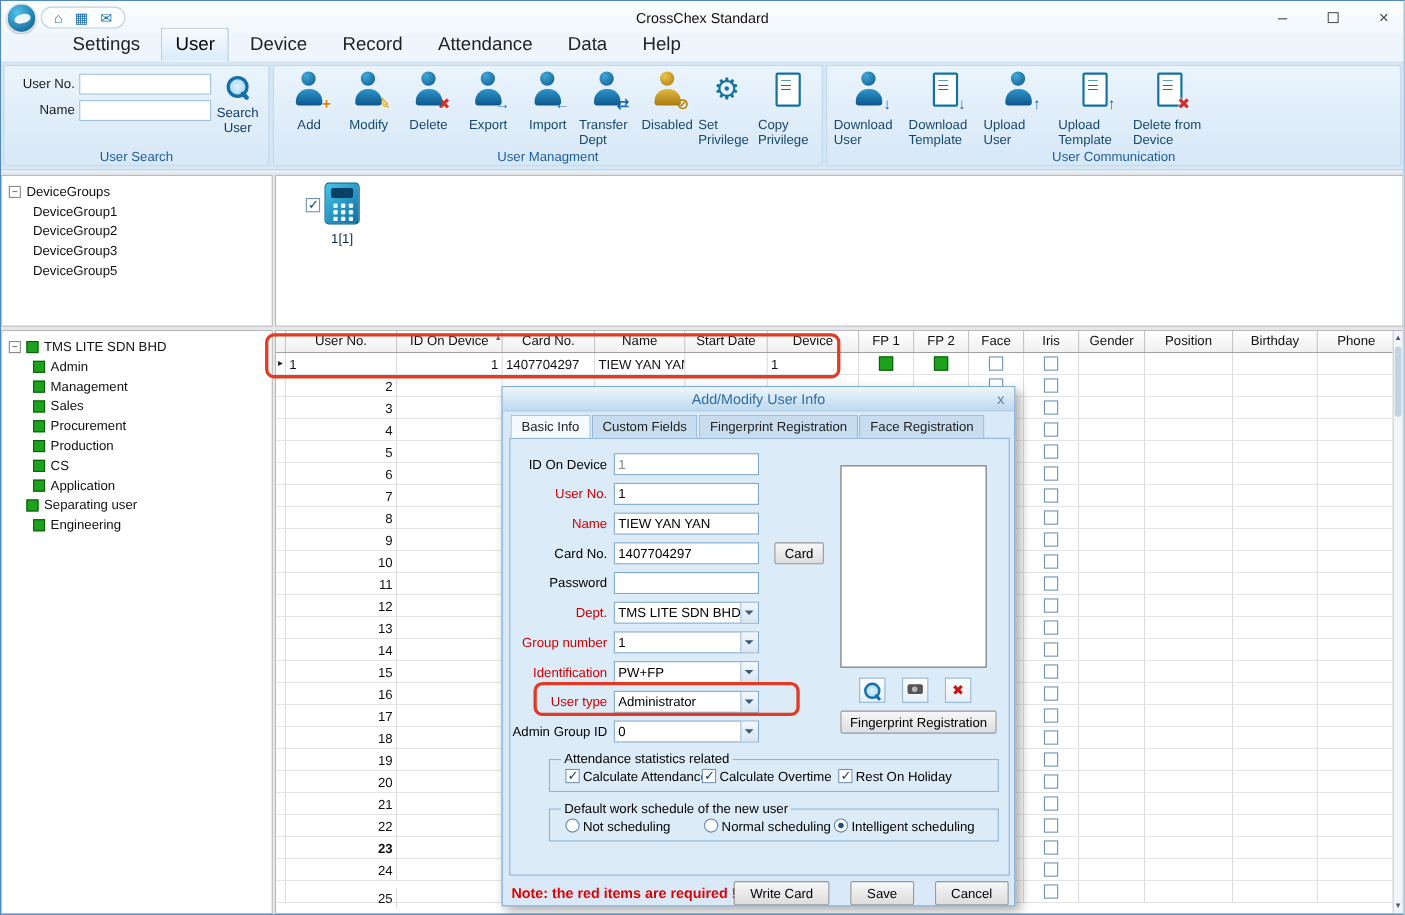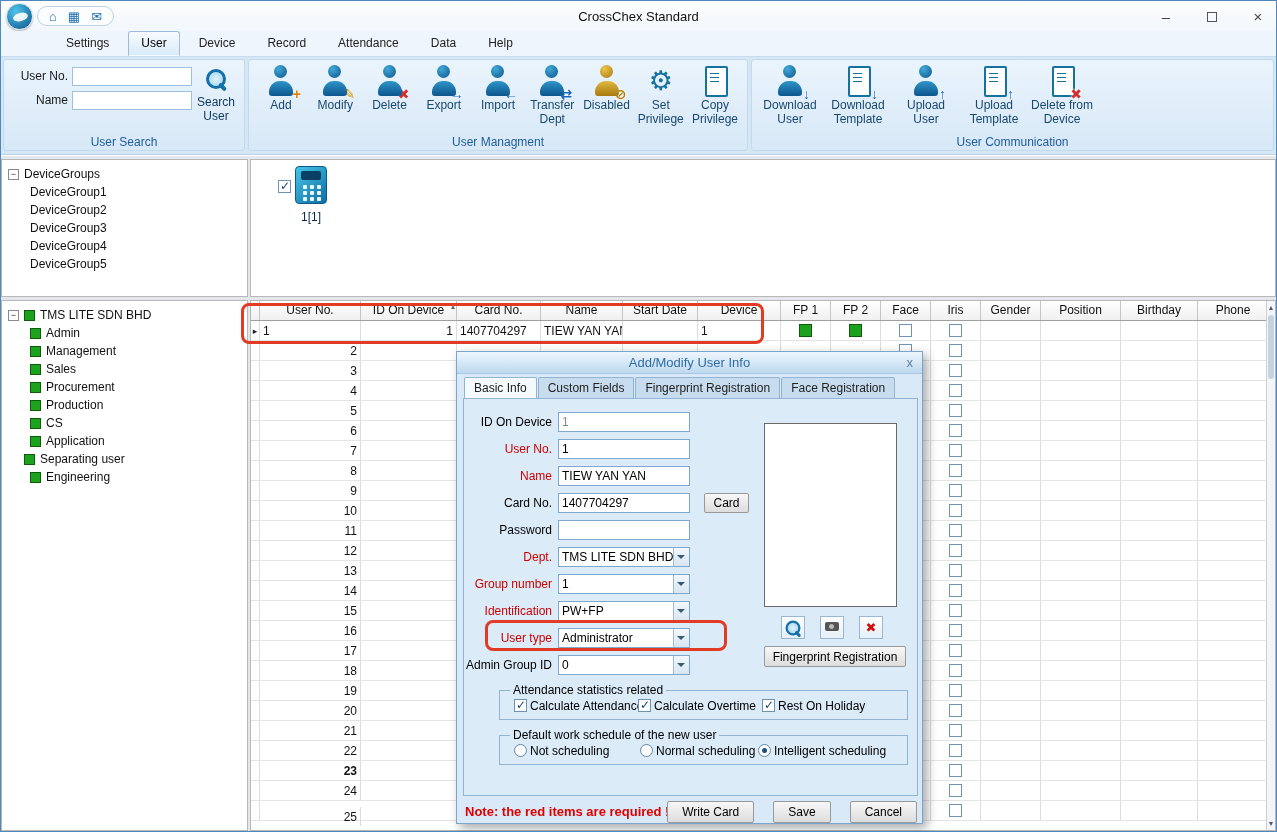--- a/index.html
+++ b/index.html
@@ -12,21 +12,21 @@
 .logo::after{content:"";position:absolute;left:6px;top:9px;width:15px;height:8px;border-radius:50%/60%;background:#fff;opacity:.9;transform:rotate(-14deg);}
 .qa-pill{position:absolute;left:36px;top:5px;height:20px;padding:0 11px;border:1px solid #bcd2e6;border-radius:10px;background:#fbfdff;display:flex;align-items:center;gap:11px;}
 .qa-ic{font-size:13px;color:#1f6fae;line-height:1;}
 .title{position:absolute;left:50%;top:8px;transform:translateX(-50%);font-size:13px;color:#111;}
 .winctl{position:absolute;right:10px;top:0;height:30px;display:flex;align-items:center;gap:30px;}
 .wc{font-size:15px;color:#444;width:16px;text-align:center;line-height:1;}
 .maxbox{display:inline-block;width:10px;height:10px;border:1px solid #555;}
 
 
 .tabsrow{position:absolute;left:0;top:30px;width:100%;height:26px;background:#eef5fc;border-bottom:1px solid #c6dbee;display:flex;align-items:flex-end;padding-left:52px;gap:6px;}
-.rtab{font-size:12px;color:#222;padding:4px 12px 5px;border:1px solid transparent;}
+.rtab{font-size:17px;color:#222;padding:4px 12px 5px;border:1px solid transparent;}
 .rtab.active{background:linear-gradient(#f8fbfe,#d9ebfa);border-color:#9dbdda;border-bottom-color:transparent;border-radius:3px 3px 0 0;color:#000;}
 
 
 .ribbon{position:absolute;left:0;top:56px;width:100%;height:98px;background:#d5e6f5;border-bottom:1px solid #b9d2e8;display:flex;gap:3px;padding:2px;}
 .rgroup{position:relative;height:92px;border:1px solid #c3d9ee;border-radius:3px;background:linear-gradient(#eaf4fc,#d7e8f7);}
 .g-search{width:242px;flex:none;}
 .g-mgmt{width:500px;flex:none;}
 .g-comm{flex:1;}
 .gcap{position:absolute;left:0;bottom:1px;width:100%;text-align:center;font-size:12px;color:#1d5c9e;}
 #search-fields{position:absolute;left:2px;top:4px;}
@@ -45,21 +45,21 @@
 .comm .rbtn{width:64px;}
 .icn{position:relative;width:34px;height:32px;margin-top:3px;flex:none;}
 .person::before{content:"";position:absolute;left:10px;top:0;width:13px;height:13px;border-radius:50%;background:radial-gradient(circle at 35% 30%,#41a8d8,#0c568c);}
 .person::after{content:"";position:absolute;left:5px;bottom:1px;width:24px;height:15px;border-radius:11px 11px 3px 3px;background:linear-gradient(#2f94c8,#0c568c);}
 .person.gold::before{background:radial-gradient(circle at 35% 30%,#ecc44a,#a87a10);}
 .person.gold::after{background:linear-gradient(#e0b83e,#a87a10);}
 .gear{font-size:27px;line-height:32px;color:#15729f;text-align:center;}
 .doc::before{content:"";position:absolute;left:7px;top:1px;width:19px;height:27px;background:#fff;border:2px solid #15729f;border-radius:2px;}
 .doc::after{content:"";position:absolute;left:12px;top:8px;width:9px;height:12px;background:repeating-linear-gradient(#15729f 0 1px,transparent 1px 4px);}
 .badge{position:absolute;right:-3px;bottom:-4px;font-size:14px;font-weight:bold;line-height:1;text-shadow:0 0 2px #fff,0 0 2px #fff;}
-.rlbl{font-size:12px;color:#17486e;text-align:center;line-height:1.15;margin-top:2px;}
+.rlbl{font-size:12px;color:#17486e;text-align:left;line-height:1.15;margin-top:10px;}
 
 
 .workspace{position:absolute;left:0;top:155px;width:100%;bottom:0;background:#e4e8ec;}
 .panel{position:absolute;background:#fff;border:1px solid #b8b8b8;}
 .ltop{left:0;top:3px;width:247px;height:138px;padding-top:5px;}
 .rtop{left:249px;top:3px;right:0;height:138px;}
 .lbot{left:0;top:144px;width:247px;bottom:0;padding-top:5px;}
 .rbot{left:249px;top:144px;right:0;bottom:0;overflow:hidden;}
 
 
@@ -294,23 +294,20 @@
         <div class="tnode child">
           <span class="tlbl">DeviceGroup1</span>
         </div>
         <div class="tnode child">
           <span class="tlbl">DeviceGroup2</span>
         </div>
         <div class="tnode child">
           <span class="tlbl">DeviceGroup3</span>
         </div>
         <div class="tnode child">
-          <span class="tlbl">DeviceGroup4</span>
-        </div>
-        <div class="tnode child">
           <span class="tlbl">DeviceGroup5</span>
         </div>
       </aside>
 
     <section class="panel rtop">
       <span class="cb checked"></span>
       <div class="devicon"></div>
       <div class="devlabel">1[1]</div>
     </section>
 

